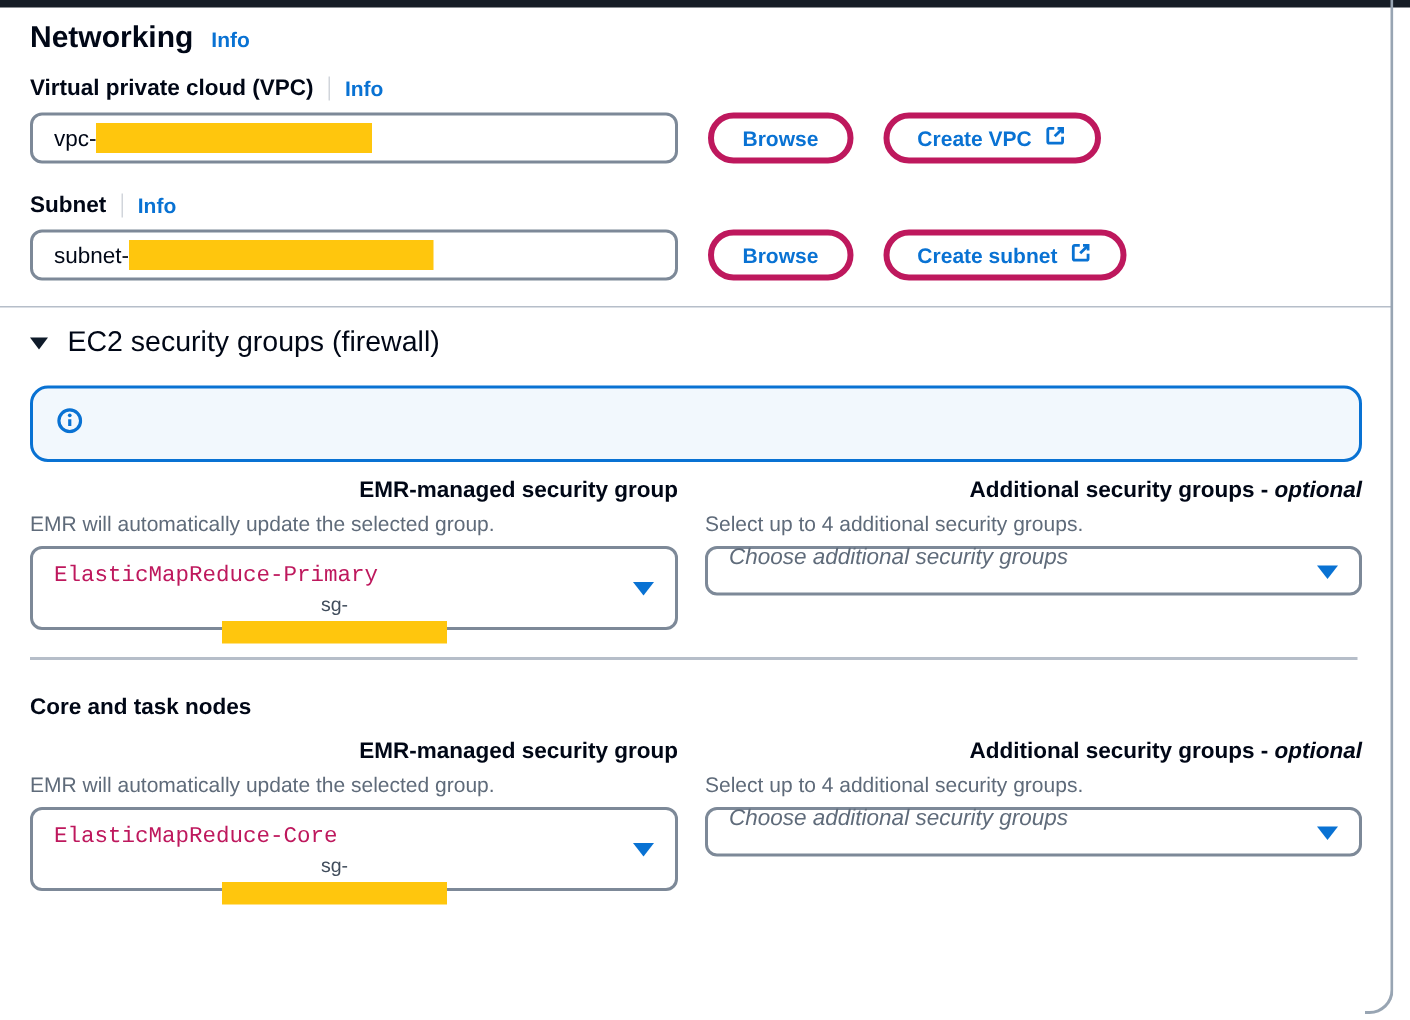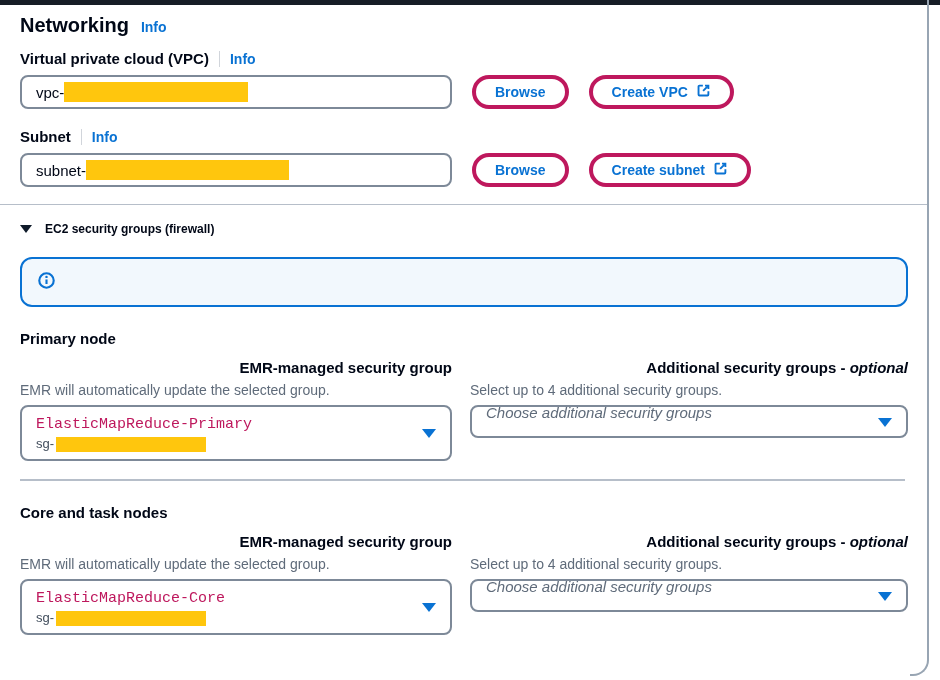--- a/index.html
+++ b/index.html
@@ -127,22 +127,22 @@
     margin-top: 13px;
     cursor: pointer;
   }
   .tri-down {
     width: 0; height: 0;
     border-left: 6px solid transparent;
     border-right: 6px solid transparent;
     border-top: 8px solid #0f1b2a;
   }
   .section-title {
-    font-size: 12px;
-    font-weight: 700;
+    font-size: 19px;
+    font-weight: 400;
     line-height: 22px;
   }
   .alert {
     margin-top: 17px;
     width: 888px;
     border: 2px solid #0972d3;
     border-radius: 12px;
     background: #f2f8fd;
     padding: 10px 16px 12px 16px;
     display: flex;
@@ -202,20 +202,21 @@
     color: #be185d;
     font-family: Liberation Mono, monospace;
   }
   .select-big .line2 {
     font-size: 13px;
     line-height: 18px;
     color: #414d5c;
     display: flex;
     align-items: center;
     gap: 2px;
+    flex-direction: column;
   }
   .select-small {
     position: relative;
     margin-top: 6px;
     width: 438px;
     height: 33px;
     border: 2px solid #7d8998;
     border-radius: 8px;
     background: #fff;
     display: flex;
@@ -313,21 +314,20 @@
   <div class="alert">
     <span class="alert-icon">
       <svg viewBox="0 0 16 16" width="17" height="17" aria-hidden="true">
         <circle cx="8" cy="8" r="6.8" fill="none" stroke="#0972d3" stroke-width="2"></circle>
         <line x1="8" y1="7" x2="8" y2="11.3" stroke="#0972d3" stroke-width="2"></line>
         <circle cx="8" cy="4.6" r="1.15" fill="#0972d3"></circle>
       </svg>
     </span>
   </div>
 
-  <div class="node-heading">Primary node</div>
   <div class="cols">
     <div class="col-left">
       <div class="group-label">EMR-managed security group</div>
       <div class="group-desc">EMR will automatically update the selected group.</div>
       <div class="select-big">
         <div class="line1">ElasticMapReduce-Primary</div>
         <div class="line2">
           <span>sg-</span>
           <span class="redact sm" style="width:150px;"></span>
         </div>

